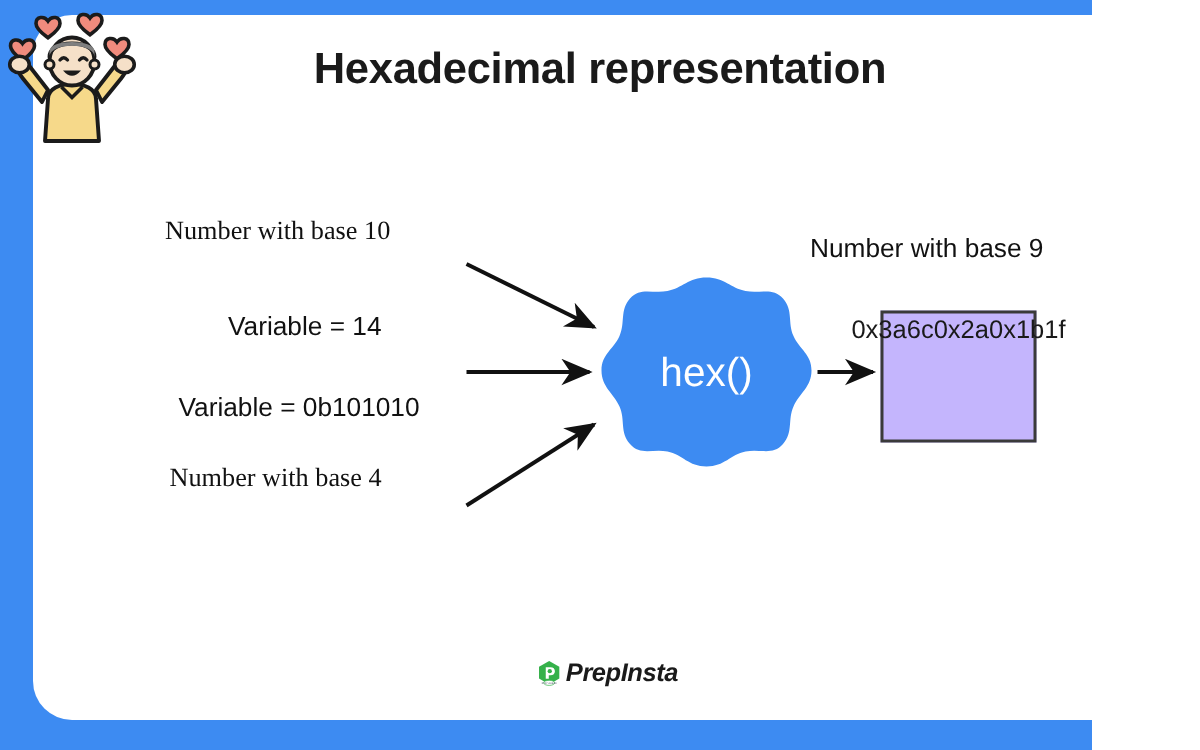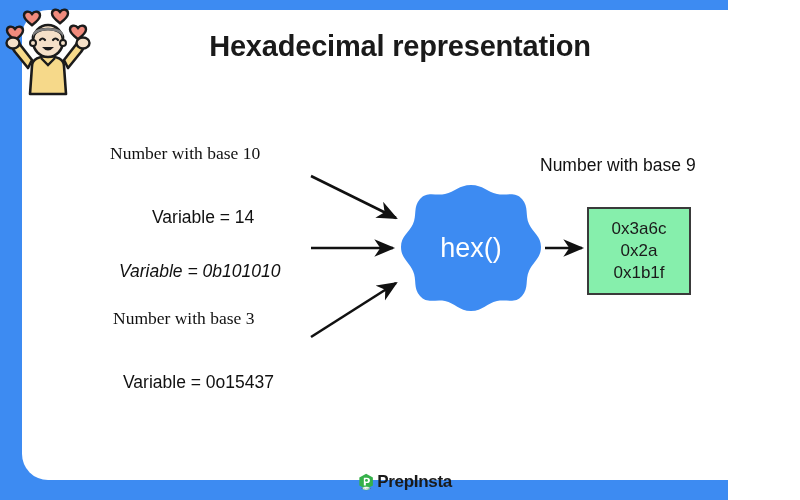--- a/index.html
+++ b/index.html
@@ -54,21 +54,21 @@
     color: #111111;
     font-size: 17.5px;
     line-height: 1.55;
     white-space: nowrap;
   }
   .in-line1 { display: block; font-family: Liberation Serif, serif; }
   .in-line2 { display: block; margin-top: 37px; }
   #grp0 { left: 110px; top: 140px; }
   #grp0 .in-line2 { padding-left: 42px; }
   #grp1 { left: 113px; top: 221px; }
-  #grp1 .in-line2 { padding-left: 6px; font-style: italic; }
+  #grp1 .in-line2 { padding-left: 6px; }
   #grp2 { left: 113px; top: 305px; }
   #grp2 .in-line2 { padding-left: 10px; }
   
   #outlabel {
     position: absolute;
     left: 540px;
     top: 155px;
     font-size: 17.5px;
     color: #111111;
     white-space: nowrap;
@@ -98,24 +98,24 @@
     pointer-events: none;
   }
   
   #outbox {
     position: absolute;
     left: 587px;
     top: 207px;
     width: 100px;
     height: 84px;
     border: 2px solid #3a3a3a;
-    background: #86efac;
+    background: #c4b5fd;
     display: flex;
-    flex-direction: column;
-    align-items: center;
+    flex-direction: row;
+    align-items: flex-start;
     justify-content: center;
     z-index: 5;
   }
   #outbox span {
     display: block;
     font-size: 17px;
     color: #1a1a1a;
     line-height: 1.28;
   }
   
@@ -123,26 +123,27 @@
     position: absolute;
     left: 0; top: 0;
     width: 800px; height: 500px;
     z-index: 5;
     pointer-events: none;
   }
   
   #logo {
     position: absolute;
     left: 357px;
-    top: 467px;
+    top: 434px;
     width: 95px;
     height: 30px;
     z-index: 6;
     display: flex;
     align-items: center;
+    font-style: italic;
   }
   #logo-text {
     font-size: 17px;
     font-weight: bold;
     color: #1a1a1a;
     margin-left: 2px;
     letter-spacing: -0.3px;
   }
 </style>
 </head>
@@ -194,22 +195,21 @@
   <div class="in-group" id="grp0">
     <span class="in-line1">Number with base 10</span>
     <span class="in-line2">Variable = 14</span>
   </div>
 
   <div class="in-group" id="grp1">
     <span class="in-line2">Variable = 0b101010</span>
   </div>
 
   <div class="in-group" id="grp2">
-    <span class="in-line1">Number with base 3</span>
-    <span class="in-line2">Variable = 0o15437</span>
+    <span class="in-line1">Number with base 4</span>
   </div>
 
   <div id="outlabel">Number with base 9</div>
 
   <svg id="blob-wrap" viewBox="0 0 146 130">
     <path d="M73 2
              C85 2 89 9 99 11
              C109 13 117 8 124 16
              C131 24 127 32 131 41
              C135 50 143 53 143 64

